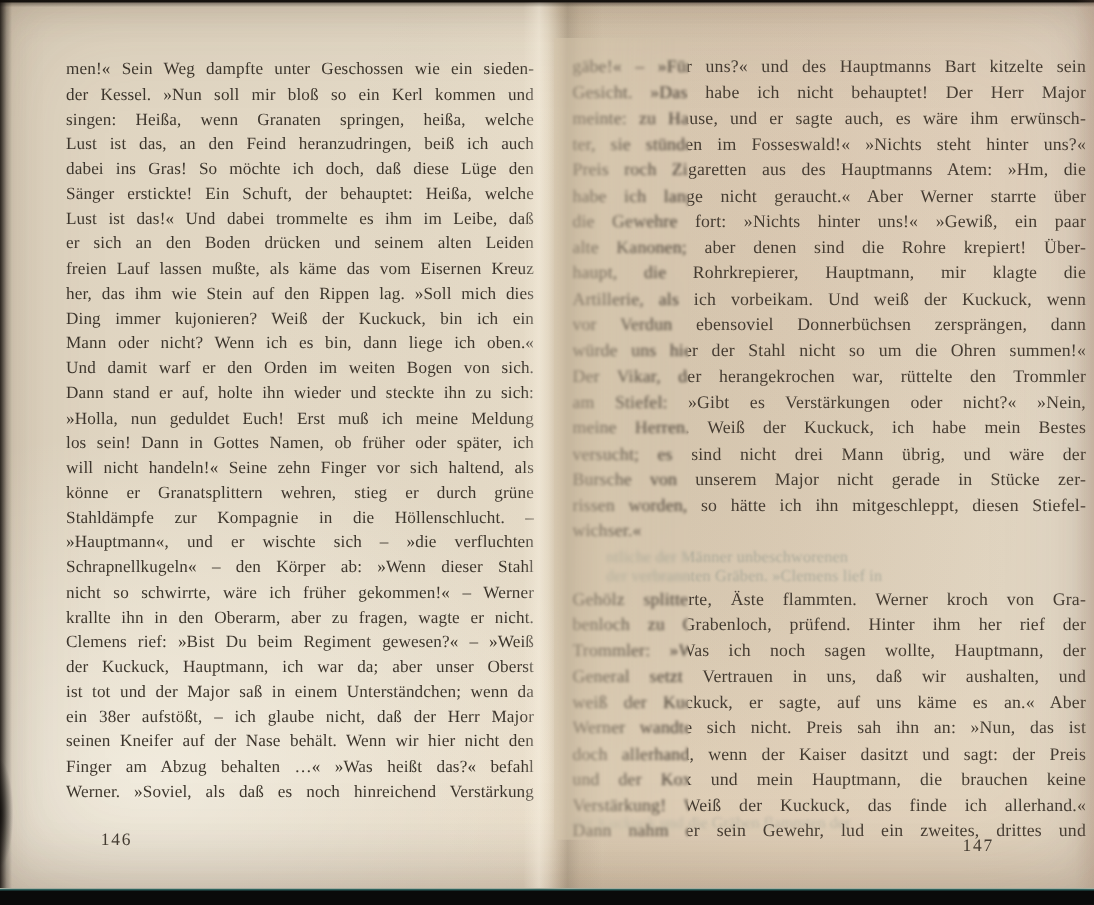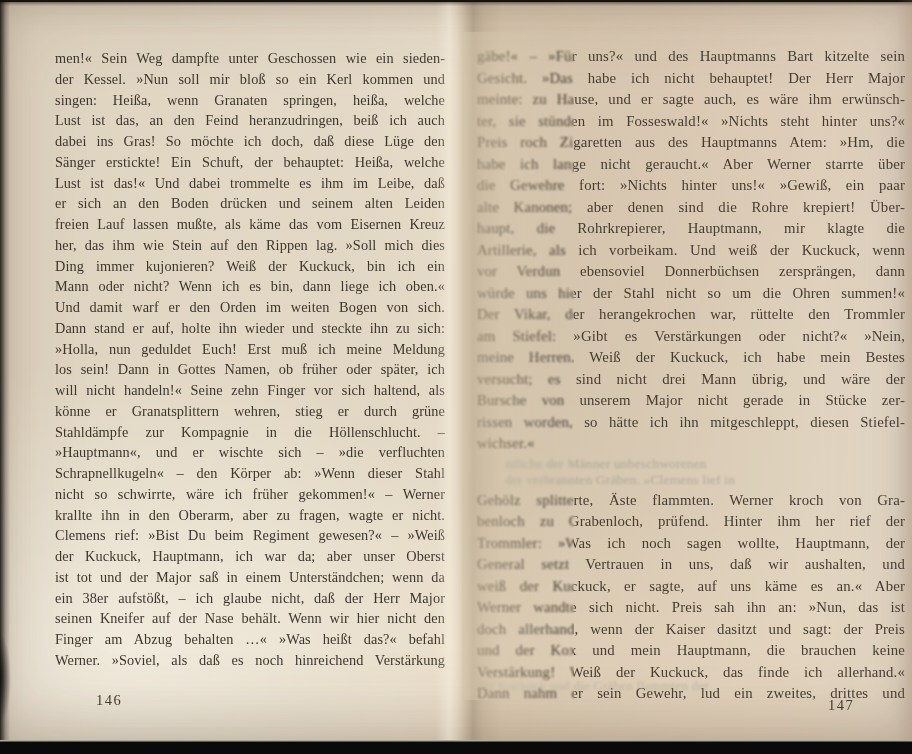--- a/index.html
+++ b/index.html
@@ -57,22 +57,22 @@
   }
   .ghost-lines .line{text-align:left;text-align-last:left;}
   .ghost-bottom{
     position:absolute;left:477px;top:676px;width:420px;
     font-size:13.5px;color:#8b948a;opacity:0.38;filter:blur(1.2px);
   }
   
   .pagenum{
     position:absolute;color:#433b31;font-size:14.5px;letter-spacing:1.5px;
   }
-  #pagenum-left{left:84px;top:690px;margin-left:12px;}
-  #pagenum-right{left:828px;top:695px;}
+  #pagenum-left{left:84px;top:690px;}
+  #pagenum-right{left:802px;top:695px;}
   
   #spine-blur{
     position:absolute;left:462px;top:30px;width:112px;bottom:40px;pointer-events:none;
     backdrop-filter:blur(1.2px);-webkit-backdrop-filter:blur(1.2px);
     background:linear-gradient(90deg, rgba(213,198,172,0.55) 0%, rgba(213,198,172,0.28) 45%, rgba(213,198,172,0) 90%);
   }
   
   #top-edge{
     position:absolute;left:0;right:0;top:0;height:6px;pointer-events:none;
     background:linear-gradient(180deg, rgba(24,19,14,0.9) 0%, rgba(24,19,14,0.35) 45%, rgba(24,19,14,0) 100%);

